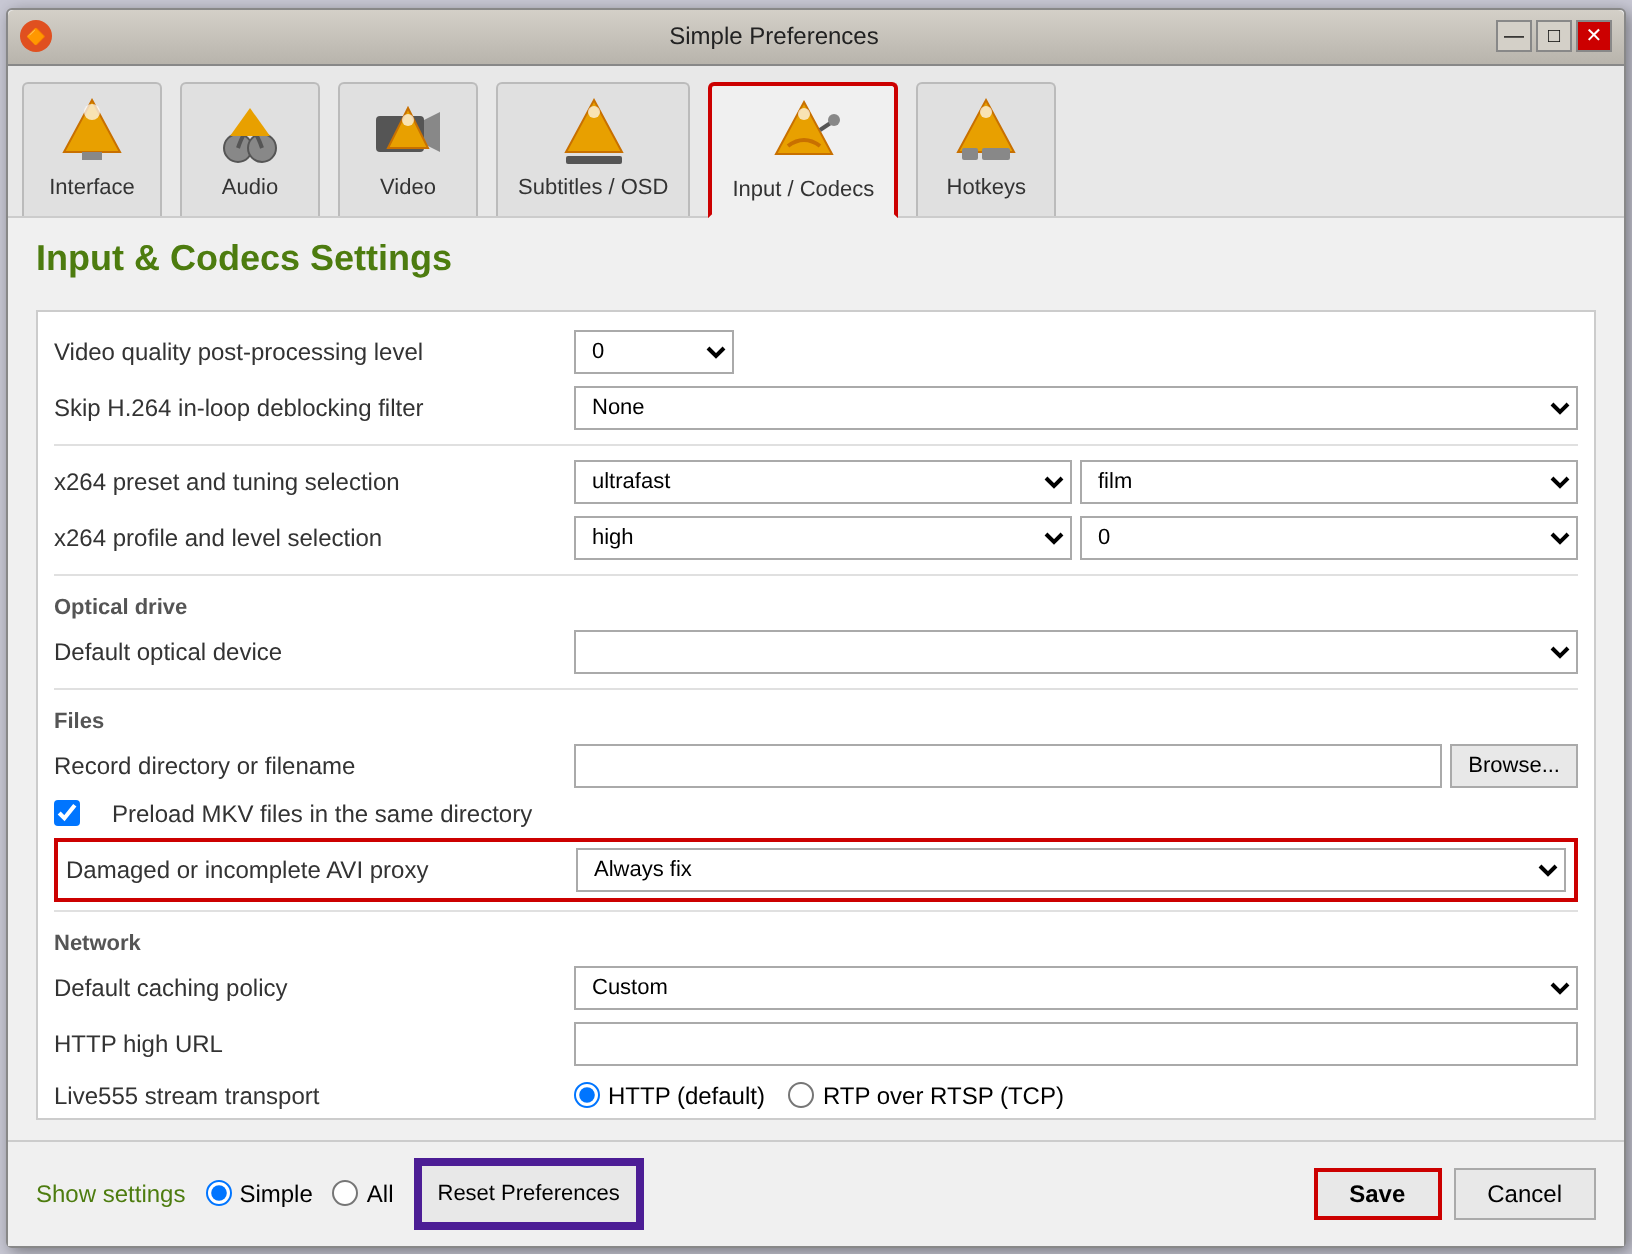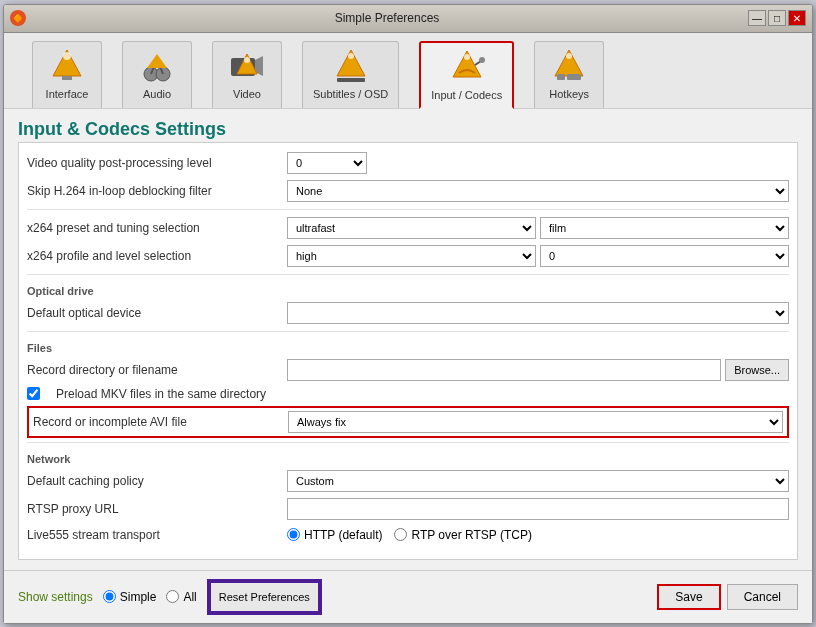--- a/index.html
+++ b/index.html
@@ -49,23 +49,23 @@
       background: #d4d0c8;
       border: 1px solid #888;
       font-size: 10px;
       cursor: pointer;
       display: flex; align-items: center; justify-content: center;
     }
     .title-btn.close { background: #cc0000; color: white; }
     .nav-tabs {
       background: #e8e8e8;
       display: flex;
-      padding: 8px 28px 0;
+      padding: 8px 7px 0;
       border-bottom: 1px solid #ccc;
-      gap: 20px;
+      gap: 9px;
     }
     .nav-tab {
       display: flex; flex-direction: column; align-items: center;
       padding: 4px 10px 6px;
       cursor: pointer;
       background: #e0e0e0;
       border: 1px solid #bbb;
       border-bottom: none;
       border-radius: 3px 3px 0 0;
       min-width: 70px;
@@ -89,22 +89,22 @@
     .content-area {
       flex: 1;
       display: flex;
       flex-direction: column;
       padding: 10px 14px;
       overflow: hidden;
     }
     .page-title {
       font-size: 18px;
       font-weight: bold;
-      color: #0f766e;
-      margin-bottom: 2px;
+      color: #4d7c0f;
+      margin-bottom: 15px;
     }
     .scrollable {
       flex: 1;
       overflow-y: auto;
       overflow-x: hidden;
       border: 1px solid #ccc;
       background: white;
       padding: 6px 8px;
       position: relative;
     }
@@ -212,21 +212,21 @@
       height: 26px;
       padding: 0 16px;
       border: 1px solid #aaa;
       background: #e8e8e8;
       cursor: pointer;
       font-size: 12px;
     }
     .footer-btn.save {
       border: 2px solid #cc0000;
       background: #e8e8e8;
-      font-weight: normal;
+      font-weight: bold;
     }
     .reset-btn {
       height: 36px;
       padding: 0 8px;
       border: 4px solid #4c1d95;
       background: #e8e8e8;
       cursor: pointer;
       font-size: 11px;
     }
     .divider {
@@ -397,42 +397,42 @@
           <button class="browse-btn">Browse...</button>
         </div>
       </div>
 
       <div class="checkbox-row">
         <input type="checkbox" checked="" style="">
         <span>Preload MKV files in the same directory</span>
       </div>
 
       <div class="highlighted-row">
-        <div class="setting-label">Record or incomplete AVI file</div>
+        <div class="setting-label">Damaged or incomplete AVI proxy</div>
         <div class="setting-control">
           <select class="full">
             <option>Always fix</option><option>Never fix</option><option>Ask</option>
           </select>
         </div>
       </div>
 
       <div class="divider"></div>
 
       <div class="section-header">Network</div>
       <div class="setting-row">
         <div class="setting-label">Default caching policy</div>
         <div class="setting-control">
           <select class="full">
             <option>Custom</option><option>Lowest latency</option><option>Low latency</option><option>Normal</option>
           </select>
         </div>
       </div>
 
       <div class="setting-row">
-        <div class="setting-label">RTSP proxy URL</div>
+        <div class="setting-label">HTTP high URL</div>
         <div class="setting-control">
           <input type="text" value="" style="flex: 1 1 0%;">
         </div>
       </div>
 
       <div class="setting-row">
         <div class="setting-label">Live555 stream transport</div>
         <div class="setting-control">
           <div class="radio-group">
             <label class="radio-label">

